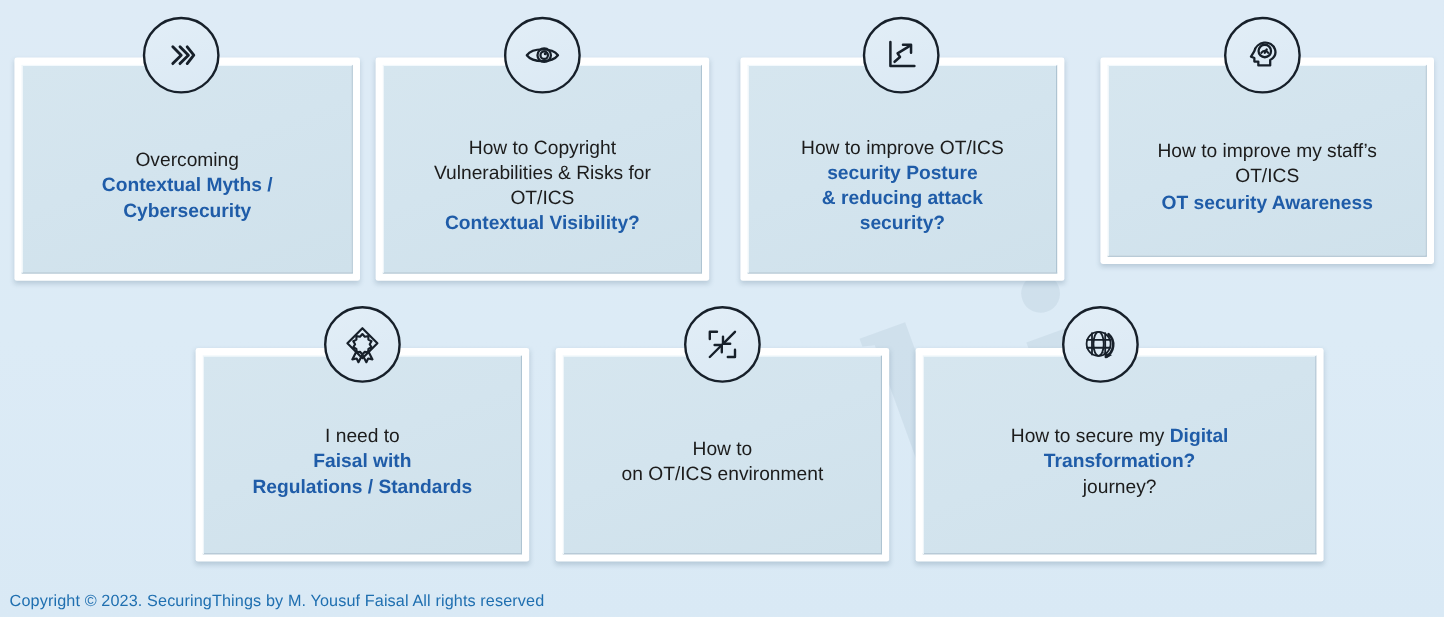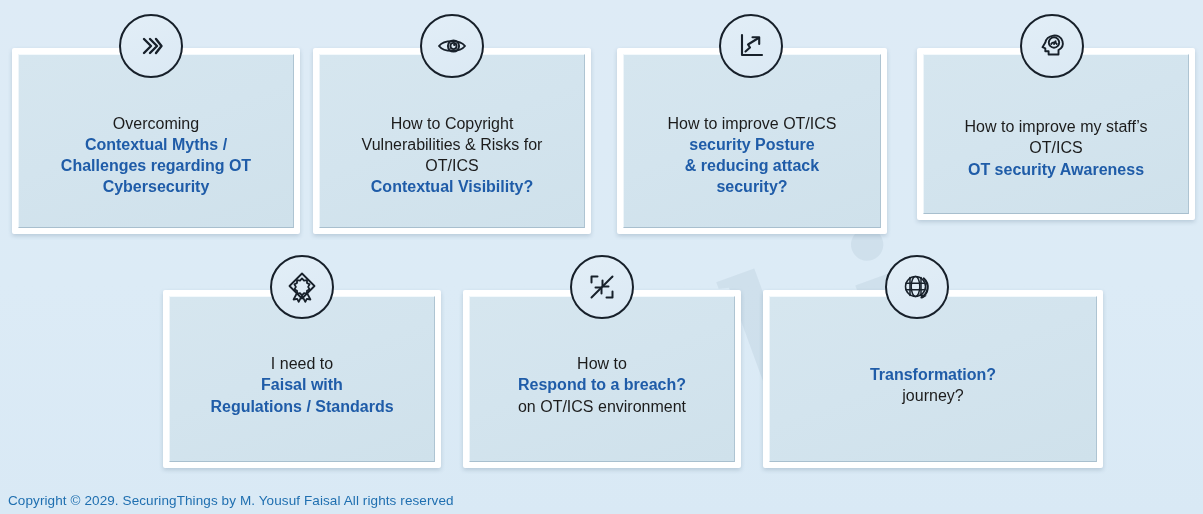--- a/index.html
+++ b/index.html
@@ -132,21 +132,20 @@
 
   <div class="watermark">Thi</div>
 
   <div class="cards-layer">
 
     <div class="card row-top" style="left:12px; top:48px; width:288px; height:186px;">
       <div class="card-inner">
         <div class="card-text">
           <span class="line plain">Overcoming</span>
           <span class="line hl">Contextual Myths /</span>
-          <span class="line hl">Challenges regarding OT</span>
           <span class="line hl">Cybersecurity</span>
         </div>
       </div>
     </div>
     <div class="icon-badge" style="left:119px; top:14px;">
       <svg width="34" height="34" viewBox="0 0 34 34" fill="none" stroke="#17202a" stroke-width="2.4" stroke-linecap="round" stroke-linejoin="round">
         <path d="M10 10 L17 17 L10 24"></path>
         <path d="M16 10 L23 17 L16 24"></path>
         <path d="M22 10 L27.5 17 L22 24"></path>
       </svg>
@@ -225,21 +224,20 @@
                  L10.4 20.4 L11.9 17.9 L10.4 15.4 L13 14 L13 11.1 L16 11.6 Z"></path>
         <path d="M13.2 23.6 L9.6 30.5 L13.2 29.8 L14.7 32.8 L17.4 27.6"></path>
         <path d="M22.8 23.6 L26.4 30.5 L22.8 29.8 L21.3 32.8 L18.6 27.6"></path>
       </svg>
     </div>
 
     <div class="card row-bottom" style="left:463px; top:290px; width:278px; height:178px;">
       <div class="card-inner">
         <div class="card-text">
           <span class="line plain">How to</span>
-          <span class="line hl">Respond to a breach?</span>
           <span class="line plain">on OT/ICS environment</span>
         </div>
       </div>
     </div>
     <div class="icon-badge" style="left:570px; top:255px;">
       <svg width="34" height="34" viewBox="0 0 34 34" fill="none" stroke="#17202a" stroke-width="2" stroke-linecap="round" stroke-linejoin="round">
 
         <path d="M6.5 12.5 L6.5 6.5 L12.5 6.5"></path>
 
         <path d="M27.5 6.5 L17.5 16.5"></path>
@@ -248,35 +246,38 @@
         <path d="M6.5 27.5 L16.5 17.5"></path>
         <path d="M16.5 23.5 L16.5 17.5 L10.5 17.5"></path>
 
         <path d="M27.5 21.5 L27.5 27.5 L21.5 27.5"></path>
       </svg>
     </div>
 
     <div class="card row-bottom" style="left:763px; top:290px; width:340px; height:178px;">
       <div class="card-inner">
         <div class="card-text">
+          <span class="line">
+            <span class="plain">How to secure my </span><span class="hl">Digital</span>
+          </span>
           <span class="line hl">Transformation?</span>
           <span class="line plain">journey?</span>
         </div>
       </div>
     </div>
     <div class="icon-badge" style="left:885px; top:255px;">
       <svg width="36" height="36" viewBox="0 0 36 36" fill="none" stroke="#17202a" stroke-width="1.5" stroke-linecap="round" stroke-linejoin="round">
         <circle cx="16.5" cy="17.5" r="10"></circle>
         <ellipse cx="16.5" cy="17.5" rx="4.3" ry="10"></ellipse>
         <path d="M6.9 14.2 L26.1 14.2"></path>
         <path d="M6.9 20.8 L26.1 20.8"></path>
         <path d="M11 8.6 L11 26.4"></path>
         <path d="M22 8.6 L22 26.4"></path>
         <path d="M24.8 9.5 A11.6 11.6 0 0 1 22.5 28.4" stroke-width="2.2"></path>
         <path d="M20 24.6 L23.2 29.6 L27.8 26.8 Z" fill="#17202a" stroke="none"></path>
       </svg>
     </div>
 
   </div>
 
-  <div class="footer">Copyright © 2029. SecuringThings by M. Yousuf Faisal All rights reserved</div>
+  <div class="footer">Copyright © 2023. SecuringThings by M. Yousuf Faisal All rights reserved</div>
 
 </div>
 
 </body></html>

